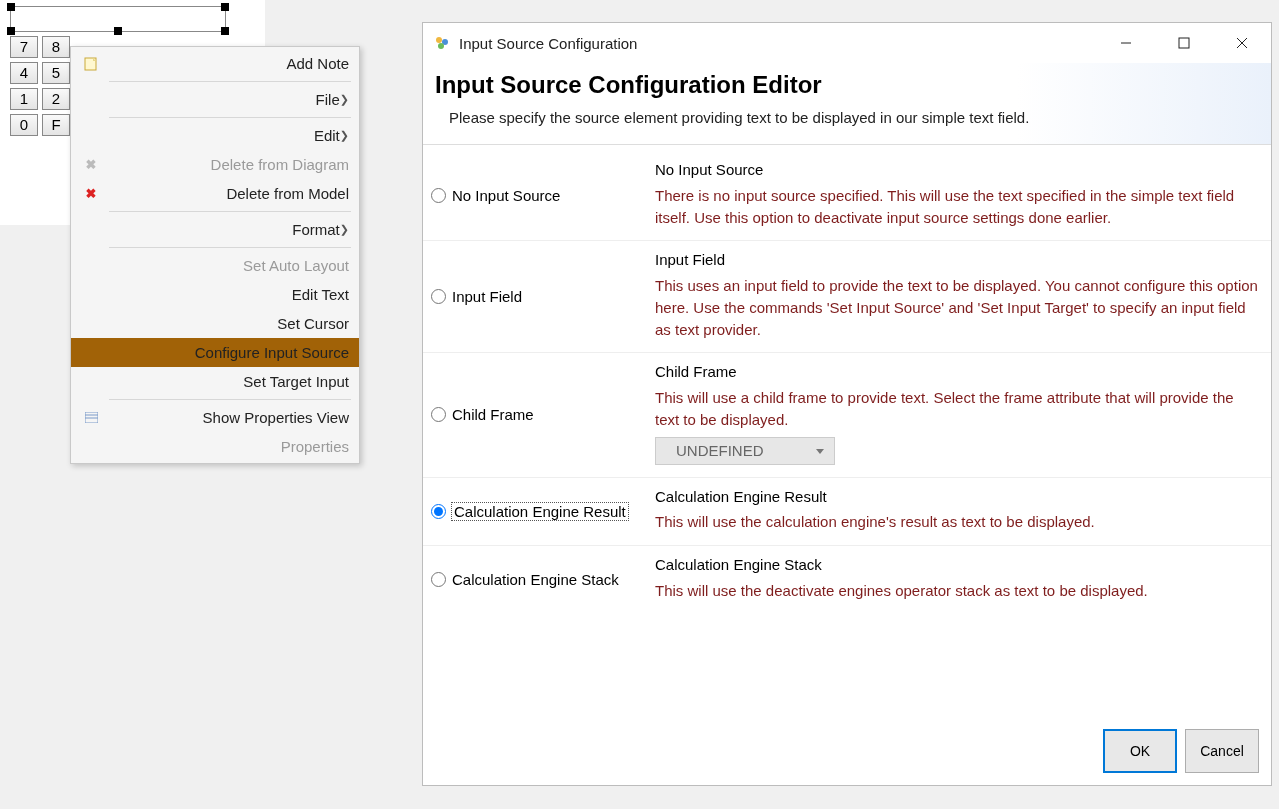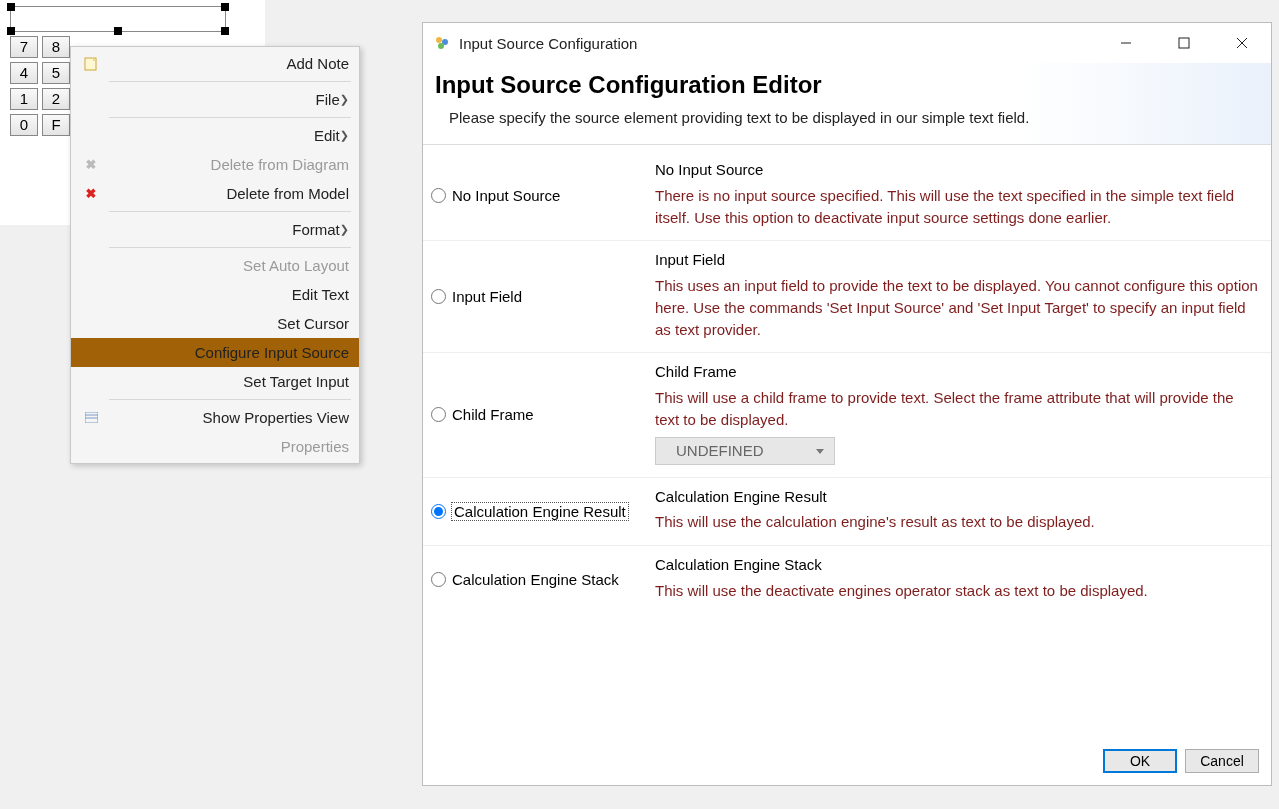--- a/index.html
+++ b/index.html
@@ -219,21 +219,21 @@
 }
 
 .dialog-footer {
   display: flex;
   justify-content: flex-end;
   gap: 8px;
   padding: 10px 12px 12px 12px;
 }
 .dlg-btn {
   min-width: 74px;
-  height: 24px;
+  height: 44px;
   background: #e8e8e8;
   border: 1px solid #adadad;
   font-size: 14px;
 }
 .dlg-btn.primary {
   border: 2px solid #0078d7;
   background: #e8e8e8;
 }
 </style>
 </head>

